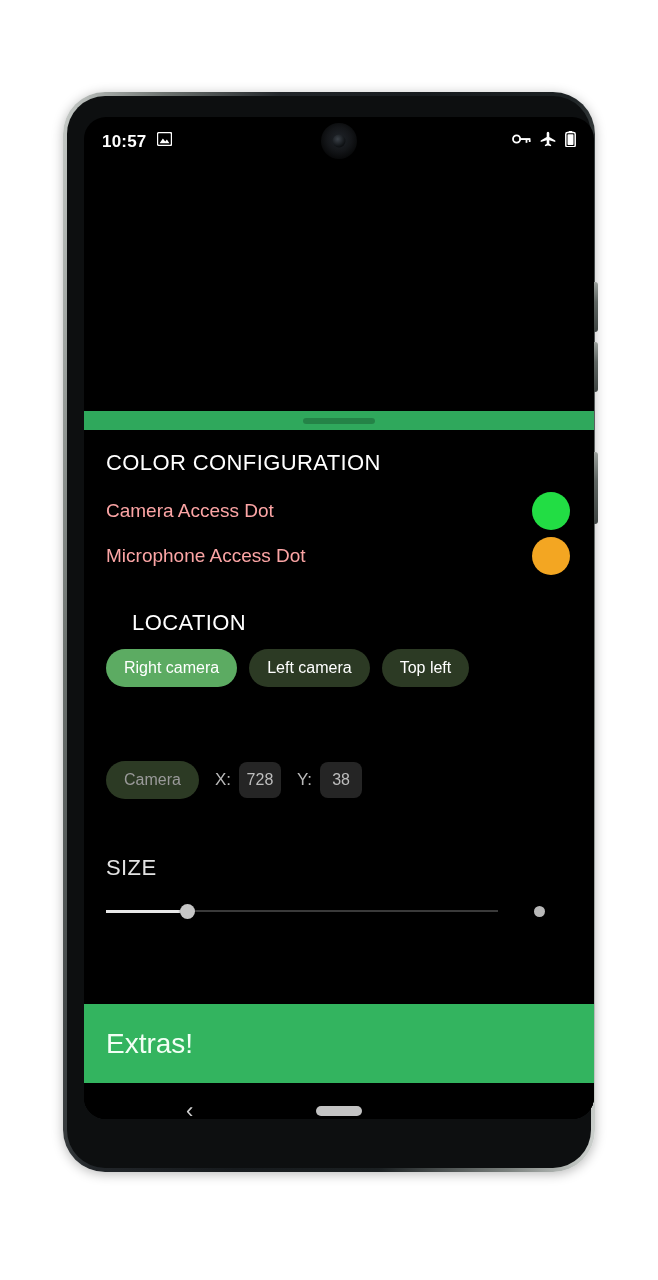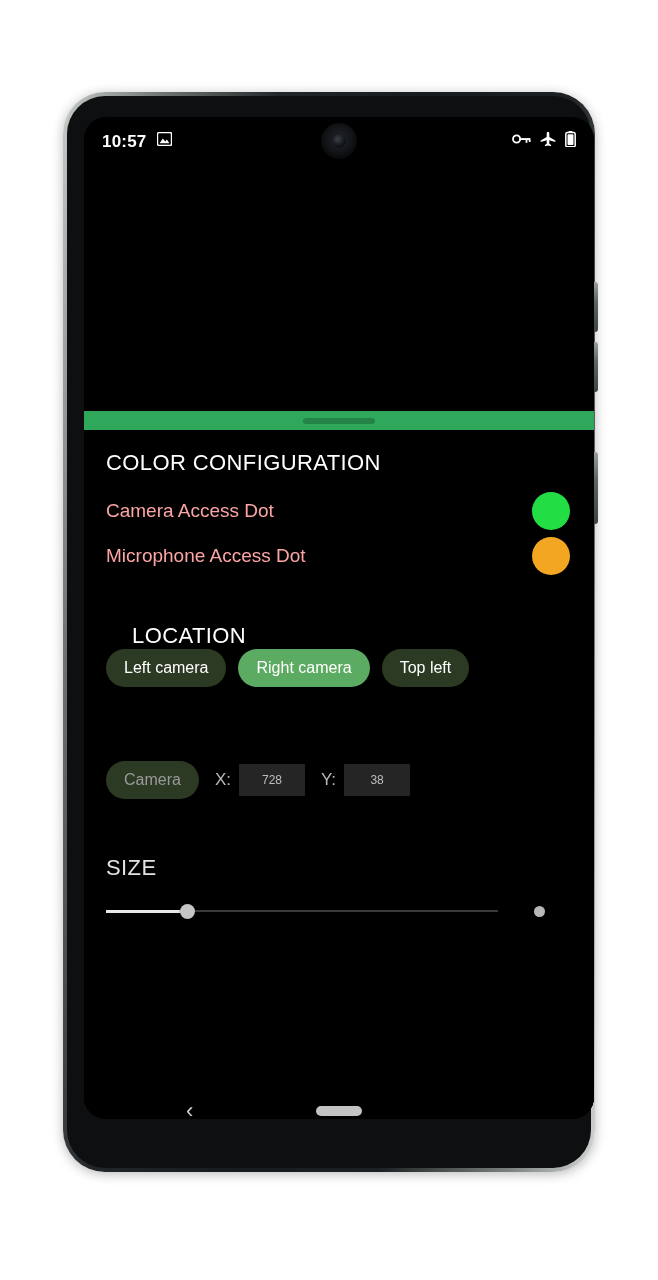--- a/index.html
+++ b/index.html
@@ -163,21 +163,21 @@
     background: #000000;
   }
 
   .section-header {
     color: #ffffff;
     font-size: 22px;
     letter-spacing: 0.4px;
     padding-left: 22px;
   }
   #section-header-color { position: absolute; top: 20px; }
-  #section-header-location { position: absolute; top: 193px; padding-left: 48px; }
+  #section-header-location { position: absolute; top: 180px; padding-left: 48px; }
   #section-header-size { position: absolute; top: 425px; color: #e2e2e2; }
 
   
   .color-row {
     position: absolute;
     left: 22px;
     right: 18px;
     height: 46px;
     display: flex;
     align-items: center;
@@ -228,26 +228,26 @@
 
   .coord-label {
     color: #b9b9b9;
     font-size: 17px;
     margin-left: 16px;
     margin-right: 8px;
   }
   .coord-field {
     background: #252525;
     color: #bdbdbd;
-    font-size: 12px;
+    font-size: 16px;
     min-width: 42px;
     text-align: center;
-    padding: 10px 12px;
+    padding: 10px 0;
     line-height: 1;
-    border-radius: 1px;
+    border-radius: 8px;
   }
 
   
   #size-slider-row {
     position: absolute;
     top: 466px;
     left: 22px;
     right: 14px;
     height: 30px;
   }
@@ -401,22 +401,22 @@
         </div>
 
         <div class="color-row" id="color-row-microphone">
           <span class="color-row-label">Microphone Access Dot</span>
           <span class="color-swatch" id="swatch-microphone" style="background: rgb(243, 166, 34);"></span>
         </div>
 
         <div class="section-header" id="section-header-location">LOCATION</div>
 
         <div class="chip-row" id="chip-row-1">
+          <span class="chip selected">Right camera</span>
           <span class="chip">Left camera</span>
-          <span class="chip selected">Right camera</span>
           <span class="chip">Top left</span>
         </div>
 
 
         <div class="chip-row" id="chip-row-3">
           <span class="chip disabled">Camera</span>
           <span class="coord-label">X:</span>
           <span class="coord-field">728</span>
           <span class="coord-label">Y:</span>
           <span class="coord-field">38</span>
@@ -424,20 +424,23 @@
 
         <div class="section-header" id="section-header-size">SIZE</div>
 
         <div id="size-slider-row">
           <div id="size-slider-track-inactive"></div>
           <div id="size-slider-track-active"></div>
           <div id="size-slider-thumb"></div>
           <div id="size-slider-end-dot"></div>
         </div>
 
+        <div id="extras-banner" style="background: rgb(51, 180, 95);">
+          <span id="extras-label">Extras!</span>
+        </div>
 
         <div id="nav-bar">
           <span id="nav-back-icon">‹</span>
           <span id="nav-home-pill"></span>
         </div>
 
       </div>
     </div>
   </div>
 </div>

